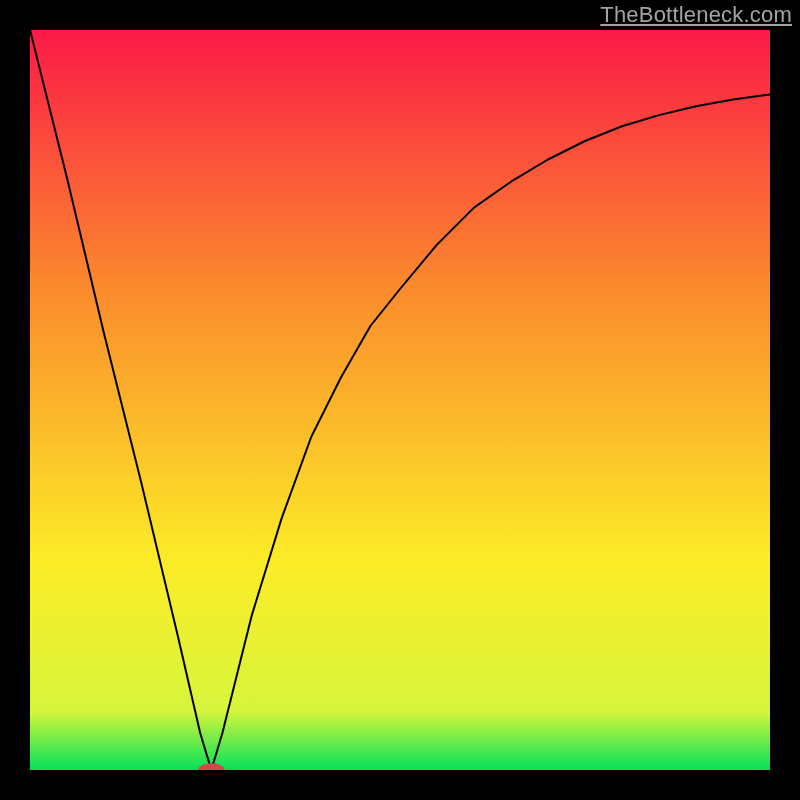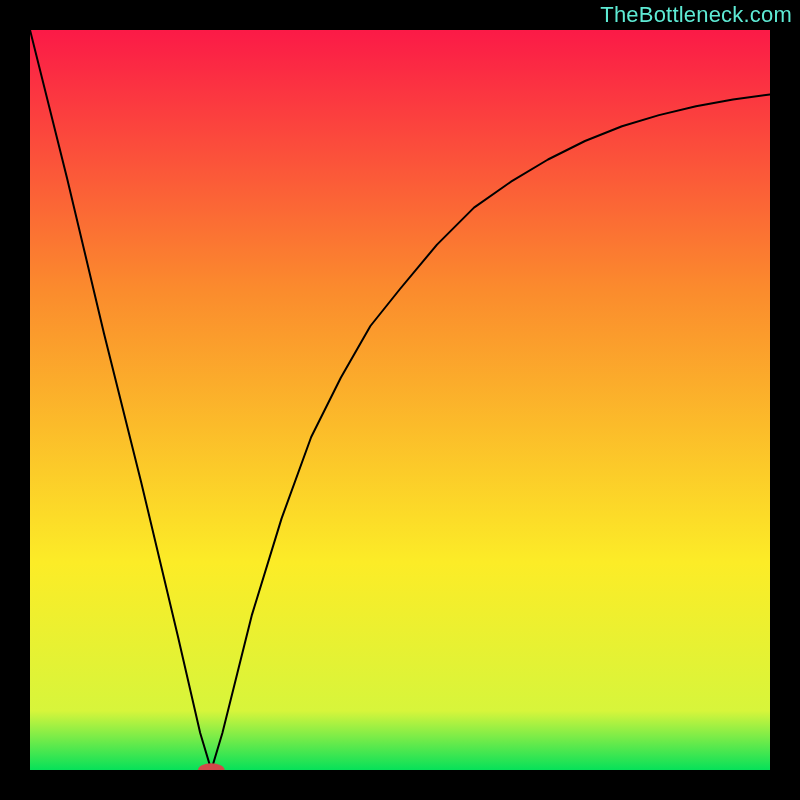--- a/index.html
+++ b/index.html
@@ -27,25 +27,26 @@
   }
   .plot-area svg {
     display: block;
     width: 740px;
     height: 740px;
   }
   .watermark {
     position: absolute;
     top: 2px;
     right: 8px;
-    color: #5eead4;
+    color: #a3a3a3;
     font-size: 22px;
     font-weight: 400;
     letter-spacing: 0.2px;
     user-select: none;
+    text-decoration: underline;
   }
 </style>
 </head>
 <body>
 
 <div class="frame">
   <div class="plot-area">
     <svg id="plot-svg" viewBox="0 0 100 100" preserveAspectRatio="none">
       <defs>
         <linearGradient id="bg-grad" x1="0" y1="0" x2="0" y2="1">

